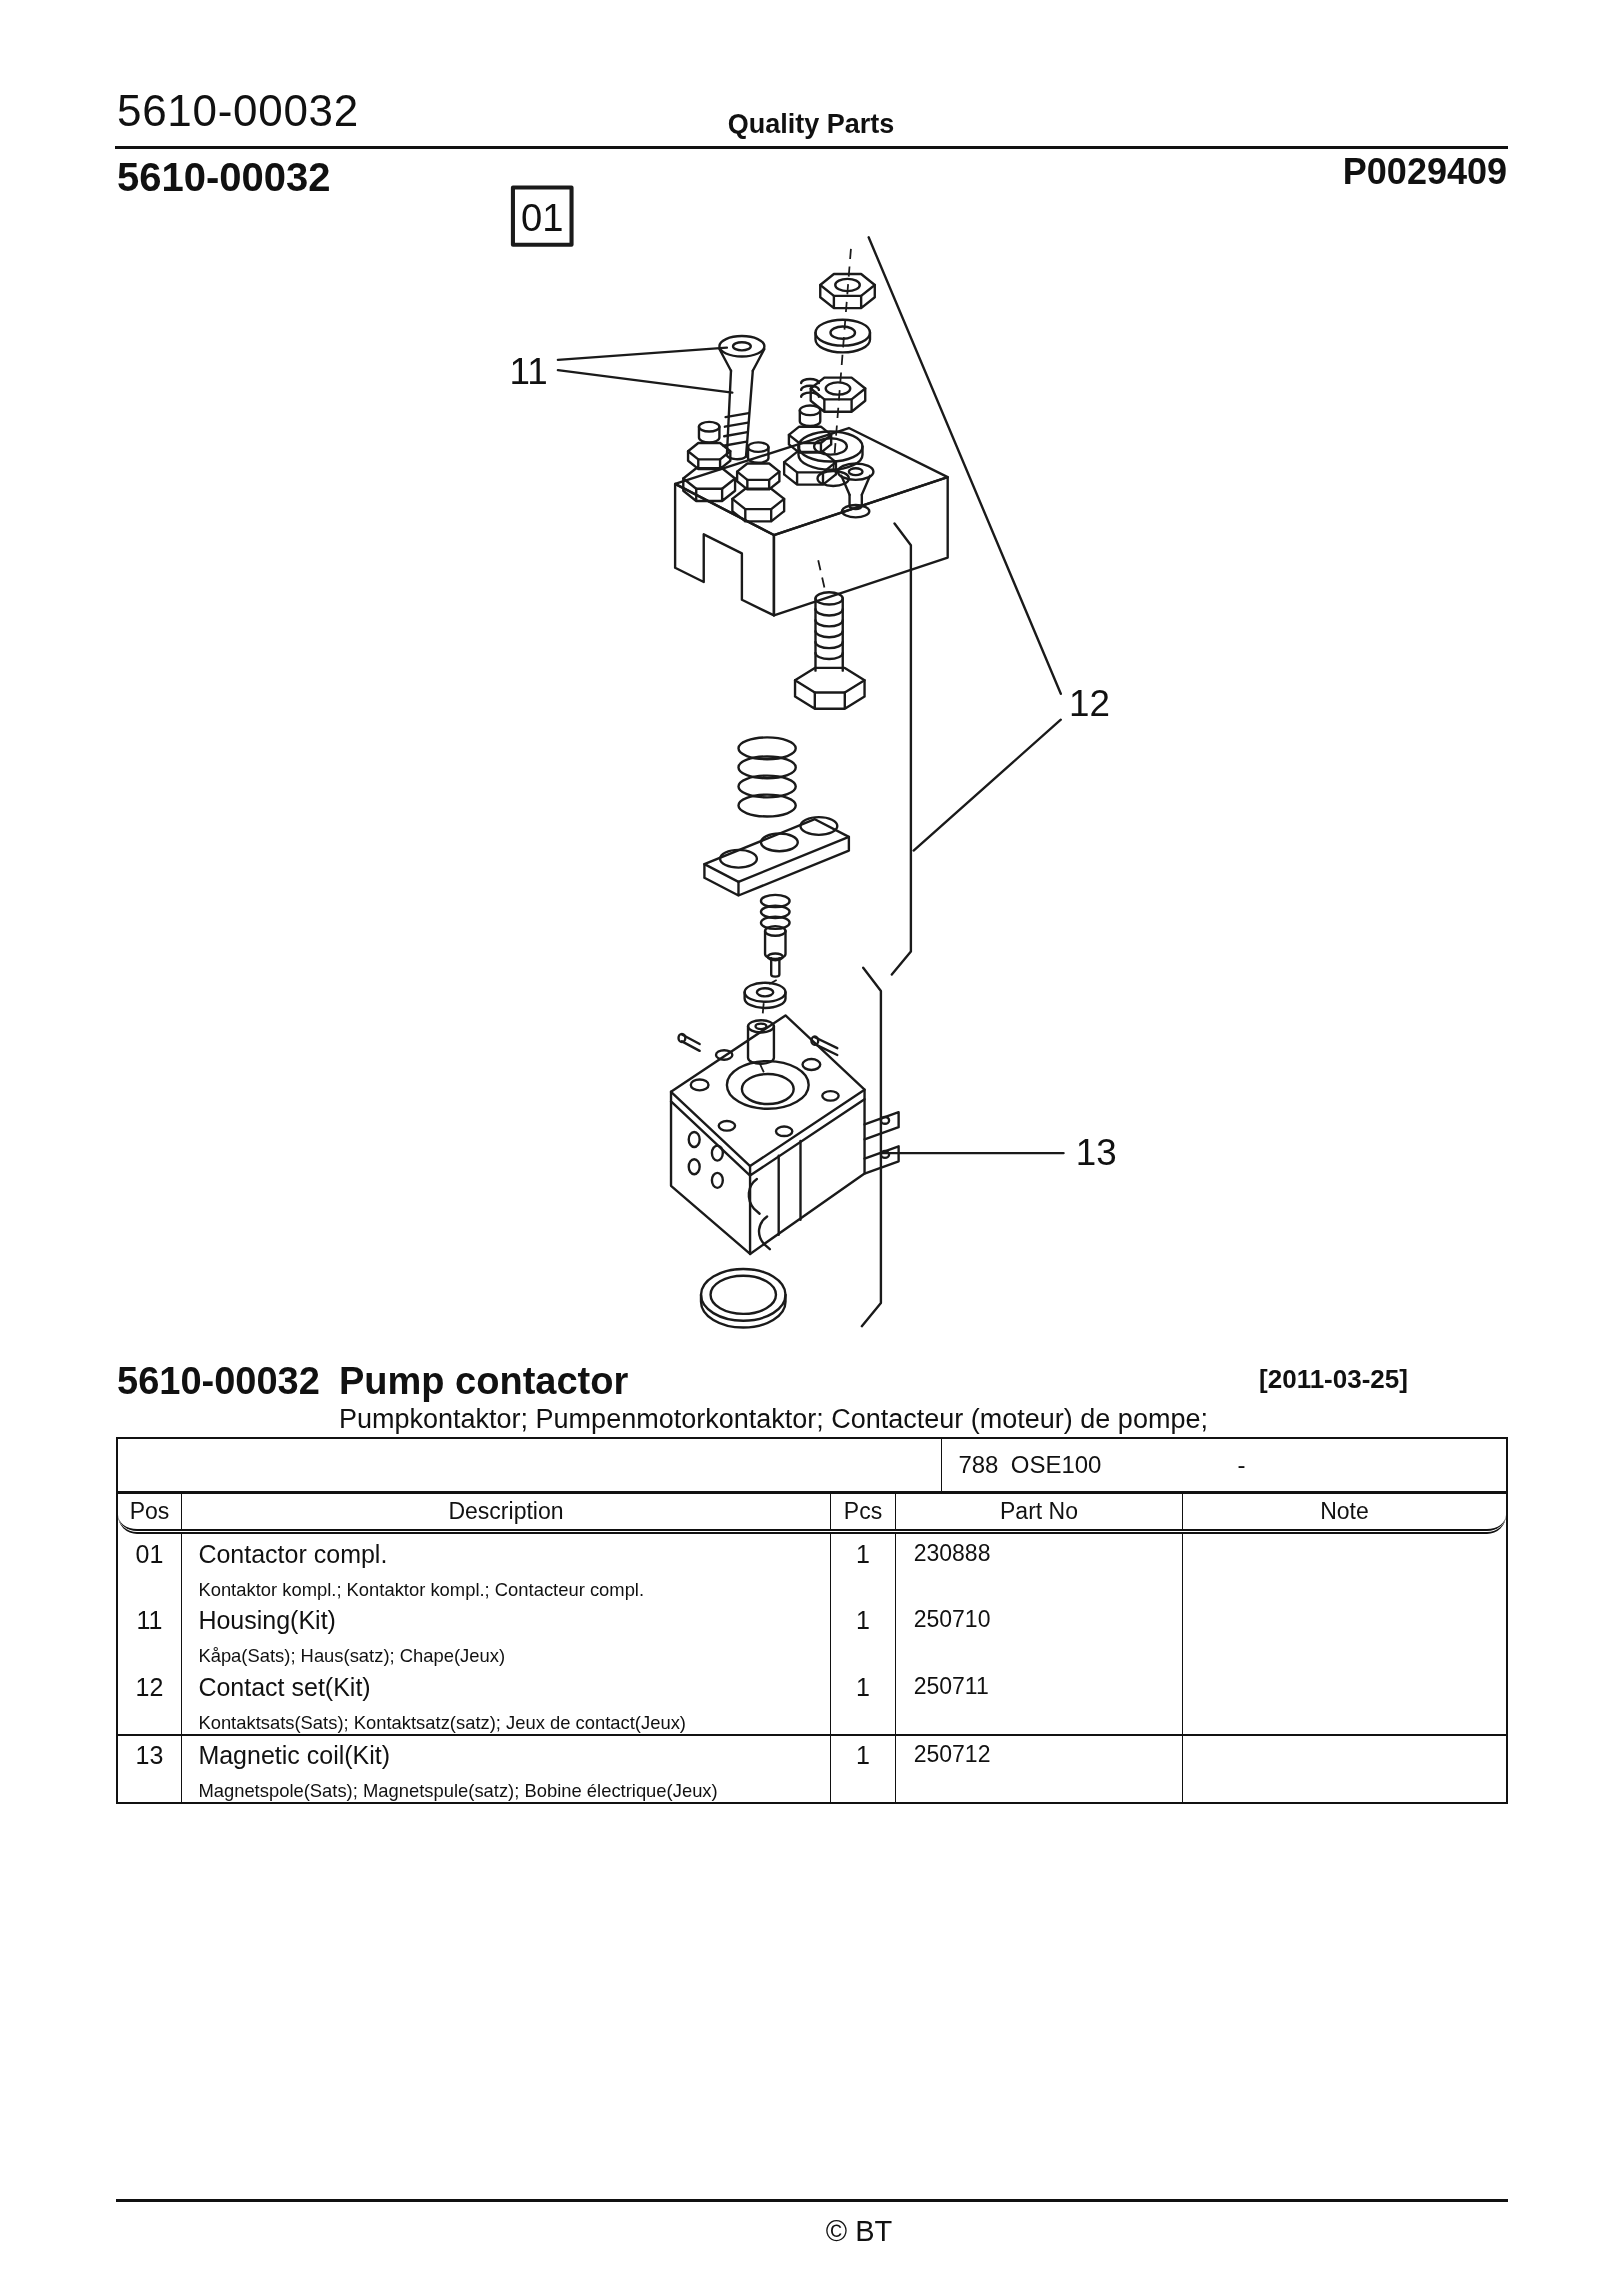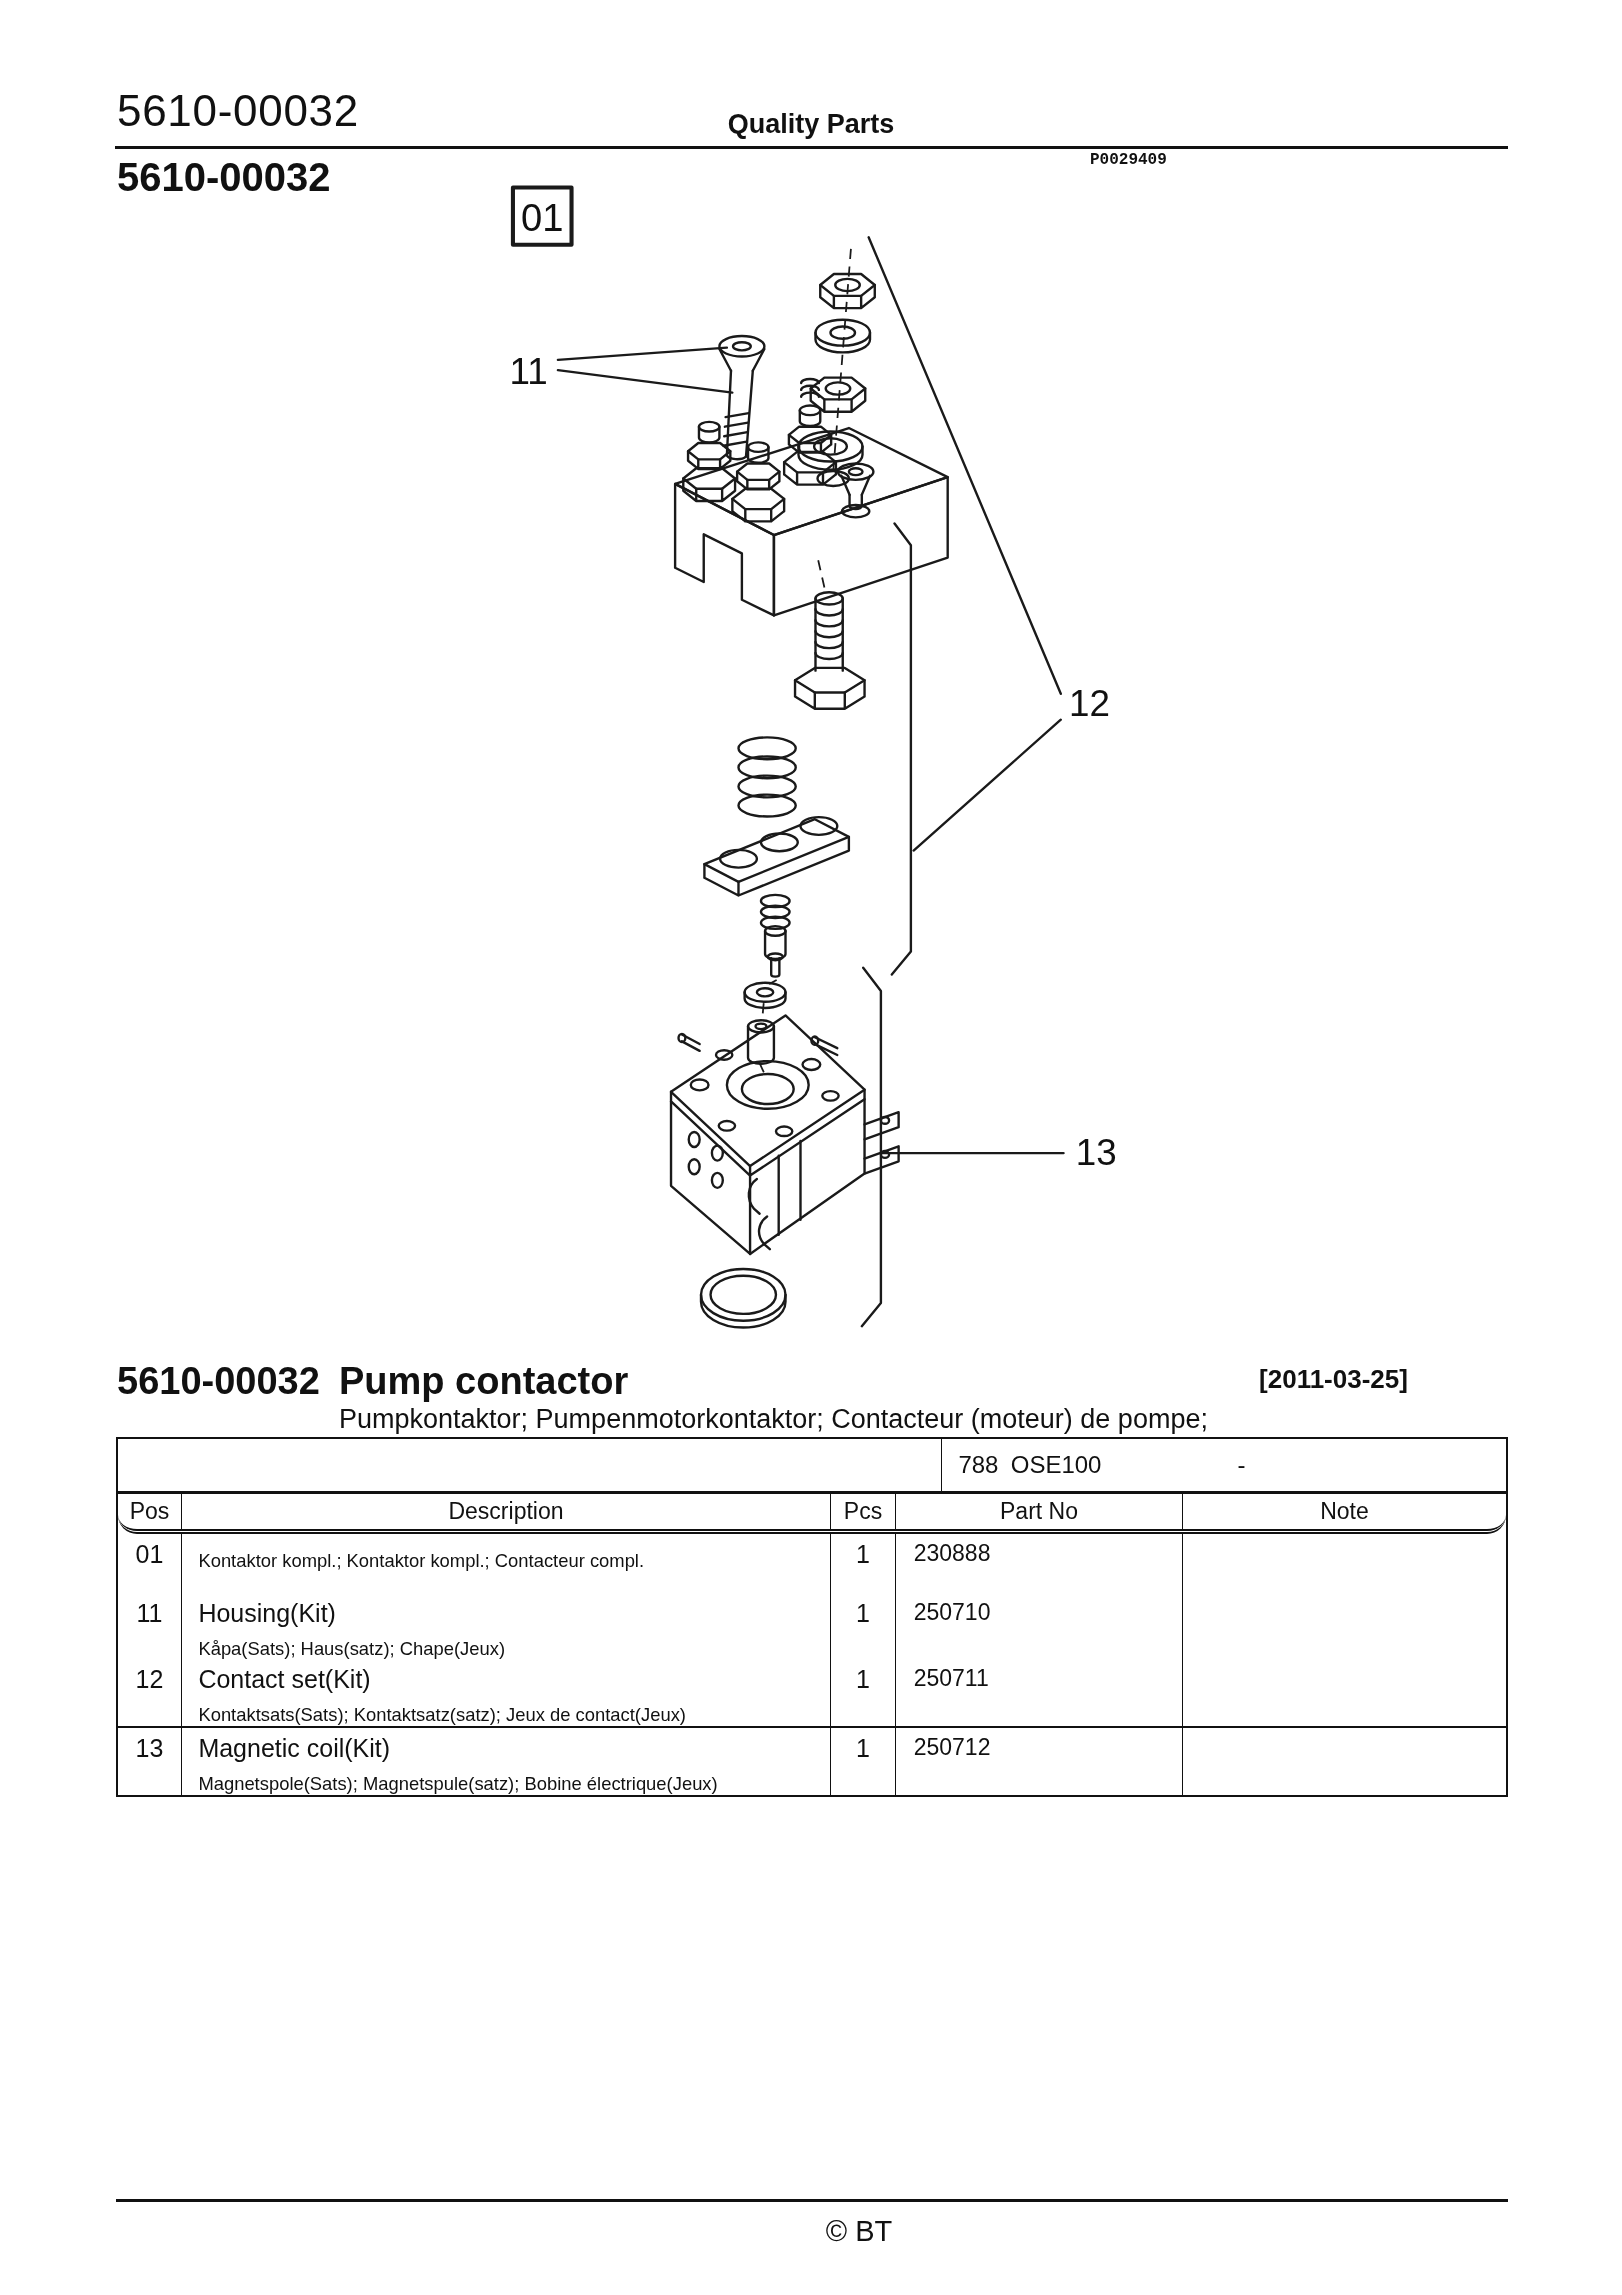--- a/index.html
+++ b/index.html
@@ -3,21 +3,21 @@
 <meta charset="utf-8">
 <style>
   html,body{margin:0;padding:0;background:#888;}
   .page{position:relative;width:1622px;height:2295px;background:#ffffff;
         font-family:"Liberation Sans","DejaVu Sans",sans-serif;color:#111;overflow:hidden;}
   .abs{position:absolute;}
   .hdr-doc{left:117px;top:86px;font-size:44px;font-weight:400;letter-spacing:0.7px;}
   .hdr-center{left:0;top:109px;width:1622px;text-align:center;font-size:27px;font-weight:700;}
   .hdr-rule{left:115px;top:146px;width:1393px;height:3.4px;background:#111;}
   .hdr-section{left:117px;top:155px;font-size:40px;font-weight:700;}
-  .hdr-figcode{left:1090px;top:151px;width:417px;text-align:left;font-size:16px;font-weight:700;font-family:Liberation Mono, monospace;}
+  .hdr-figcode{left:1090px;top:151px;width:417px;text-align:right;font-size:36px;font-weight:700;}
   .diagram{left:239px;top:177px;width:954px;height:1159px;}
   .ttl-num{left:117px;top:1360px;font-size:38px;font-weight:700;}
   .ttl-name{left:339px;top:1360px;font-size:38px;font-weight:700;}
   .ttl-date{left:1159px;top:1364px;width:349px;text-align:center;font-size:26px;font-weight:700;}
   .ttl-sub{left:339px;top:1404px;font-size:27px;}
   .ptable{left:116px;top:1437px;width:1392px;border:2px solid #111;box-sizing:border-box;background:#fff;}
   .inforow{display:flex;height:52px;border-bottom:3.4px solid #111;}
   .info-left{width:824px;border-right:1.4px solid #111;box-sizing:border-box;}
   .info-right{flex:1;display:flex;align-items:center;font-size:24px;}
   .i788{margin-left:16.4px;}
@@ -250,20 +250,21 @@
       <div>Pos</div>
       <div>Description</div>
       <div>Pcs</div>
       <div>Part No</div>
       <div>Note</div>
     </div>
 
     <div class="drow">
       <div class="c-pos">01</div>
       <div class="c-desc">
+        <div class="main">Contactor compl.</div>
         <div class="sub">Kontaktor kompl.; Kontaktor kompl.; Contacteur compl.</div>
       </div>
       <div class="c-pcs">1</div>
       <div class="c-part">230888</div>
       <div class="c-note"></div>
     </div>
 
     <div class="drow">
       <div class="c-pos">11</div>
       <div class="c-desc">

